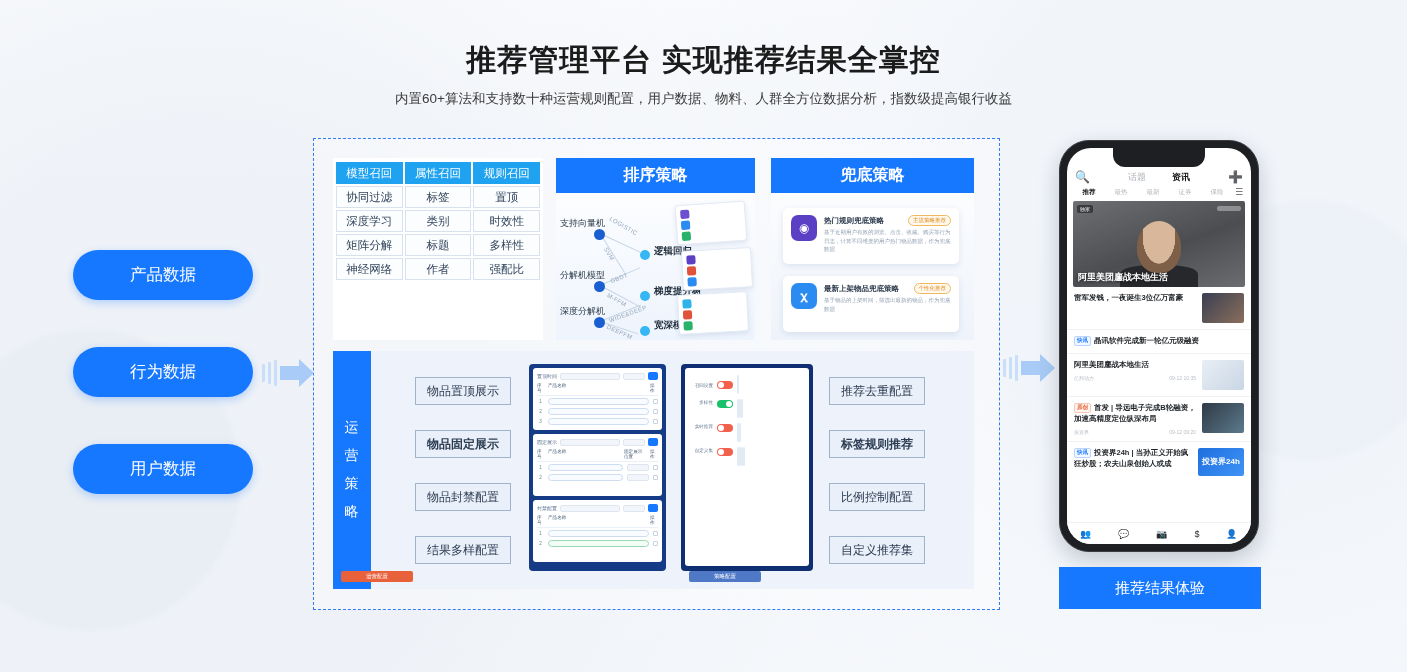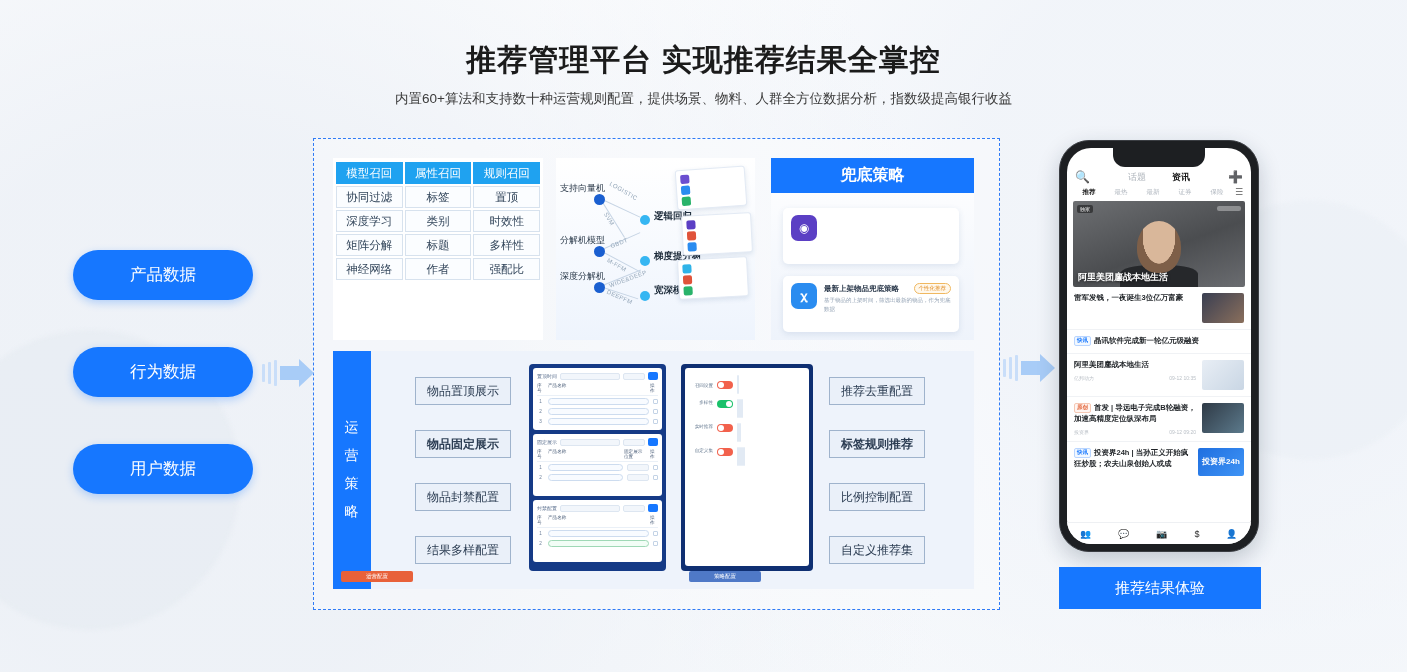--- a/index.html
+++ b/index.html
@@ -199,21 +199,21 @@
 </style>
 </head>
 <body>
 
 <div id="stage">
 
   <div class="bgblob" style="left:-60px;top:330px;width:300px;height:300px;"></div>
   <div class="bgblob" style="left:1180px;top:200px;width:260px;height:260px;opacity:.55"></div>
 
   <div id="title">推荐管理平台 实现推荐结果全掌控</div>
-  <div id="subtitle">内置60+算法和支持数十种运营规则配置，提供场景、物料、人群全方位数据分析，指数级提高银行收益</div>
+  <div id="subtitle">内置60+算法和支持数十种运营规则配置，用户数据、物料、人群全方位数据分析，指数级提高银行收益</div>
 
   <div id="dashed"></div>
 
   <div class="pill" id="pill0">
     <span>产品数据</span>
   </div>
   <div class="pill" id="pill1">
     <span>行为数据</span>
   </div>
   <div class="pill" id="pill2">
@@ -255,20 +255,21 @@
       <div class="rcell">标题</div>
       <div class="rcell">多样性</div>
 
       <div class="rcell">神经网络</div>
       <div class="rcell">作者</div>
       <div class="rcell">强配比</div>
     </div>
   </div>
 
   <div class="panel" id="panelB">
+    <div class="panelhdr">排序策略</div>
     <div id="rankWrap">
 
       <div class="edge" style="left:44px;top:40px;width:44px;transform:rotate(25deg);"></div>
       <div class="edge" style="left:44px;top:40px;width:46px;transform:rotate(58deg);"></div>
       <div class="edge" style="left:44px;top:92px;width:44px;transform:rotate(-24deg);"></div>
       <div class="edge" style="left:44px;top:92px;width:46px;transform:rotate(28deg);"></div>
       <div class="edge" style="left:44px;top:128px;width:44px;transform:rotate(-22deg);"></div>
       <div class="edge" style="left:44px;top:128px;width:40px;transform:rotate(18deg);"></div>
 
       <div class="nodeL" style="left:4px;top:24px;">支持向量机</div>
@@ -334,20 +335,27 @@
           <span class="mcLines"><span class="mcLine" style="width:66%"></span></span>
           </div>
       </div>
     </div>
   </div>
 
   <div class="panel" id="panelC">
     <div class="panelhdr">兜底策略</div>
     <div class="fbcard" style="top:50px;">
       <div class="fbIcon" style="background:#5b3fc4">◉</div>
+      <div class="fbBody">
+        <div class="fbTitleRow">
+          <span class="fbTitle">热门规则兜底策略</span>
+          <span class="fbTag">主流策略推荐</span>
+        </div>
+        <div class="fbDesc">基于近期用户有效的浏览、点击、收藏、购买等行为日志，计算不同维度的用户热门物品数据，作为兜底数据</div>
+      </div>
     </div>
     <div class="fbcard" style="top:118px;">
       <div class="fbIcon" style="background:#2a8cf0">𝛘</div>
       <div class="fbBody">
         <div class="fbTitleRow">
           <span class="fbTitle">最新上架物品兜底策略</span>
           <span class="fbTag">个性化推荐</span>
         </div>
         <div class="fbDesc">基于物品的上架时间，筛选出最新的物品，作为兜底数据</div>
       </div>

